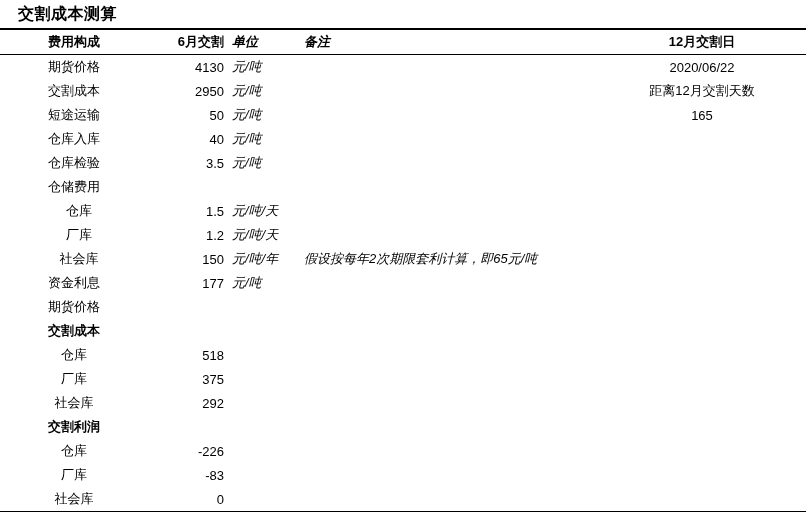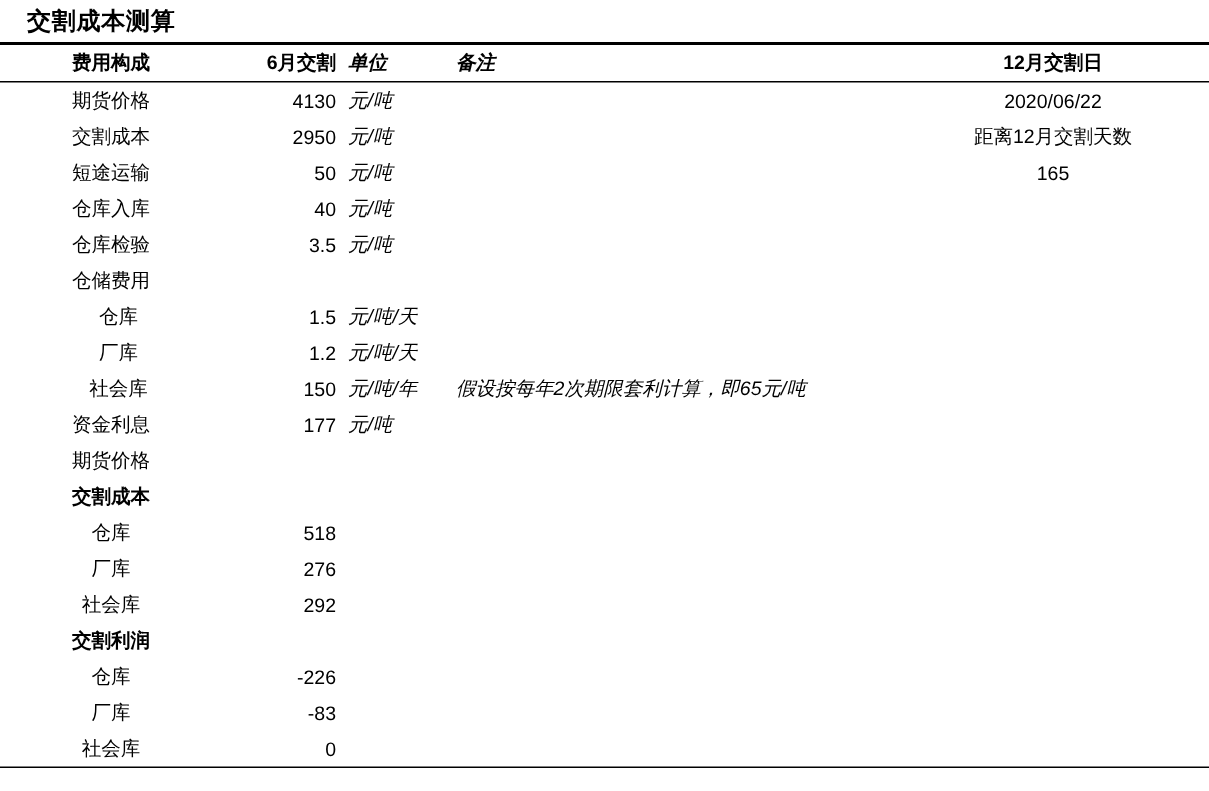--- a/index.html
+++ b/index.html
@@ -176,21 +176,21 @@
       <tr>
         <td class="c-label">仓库</td>
         <td class="c-value">518</td>
         <td class="c-unit"></td>
         <td class="c-note"></td>
         <td class="c-right"></td>
       </tr>
 
       <tr>
         <td class="c-label">厂库</td>
-        <td class="c-value">276</td>
+        <td class="c-value">375</td>
         <td class="c-unit"></td>
         <td class="c-note"></td>
         <td class="c-right"></td>
       </tr>
 
       <tr>
         <td class="c-label">社会库</td>
         <td class="c-value">292</td>
         <td class="c-unit"></td>
         <td class="c-note"></td>

